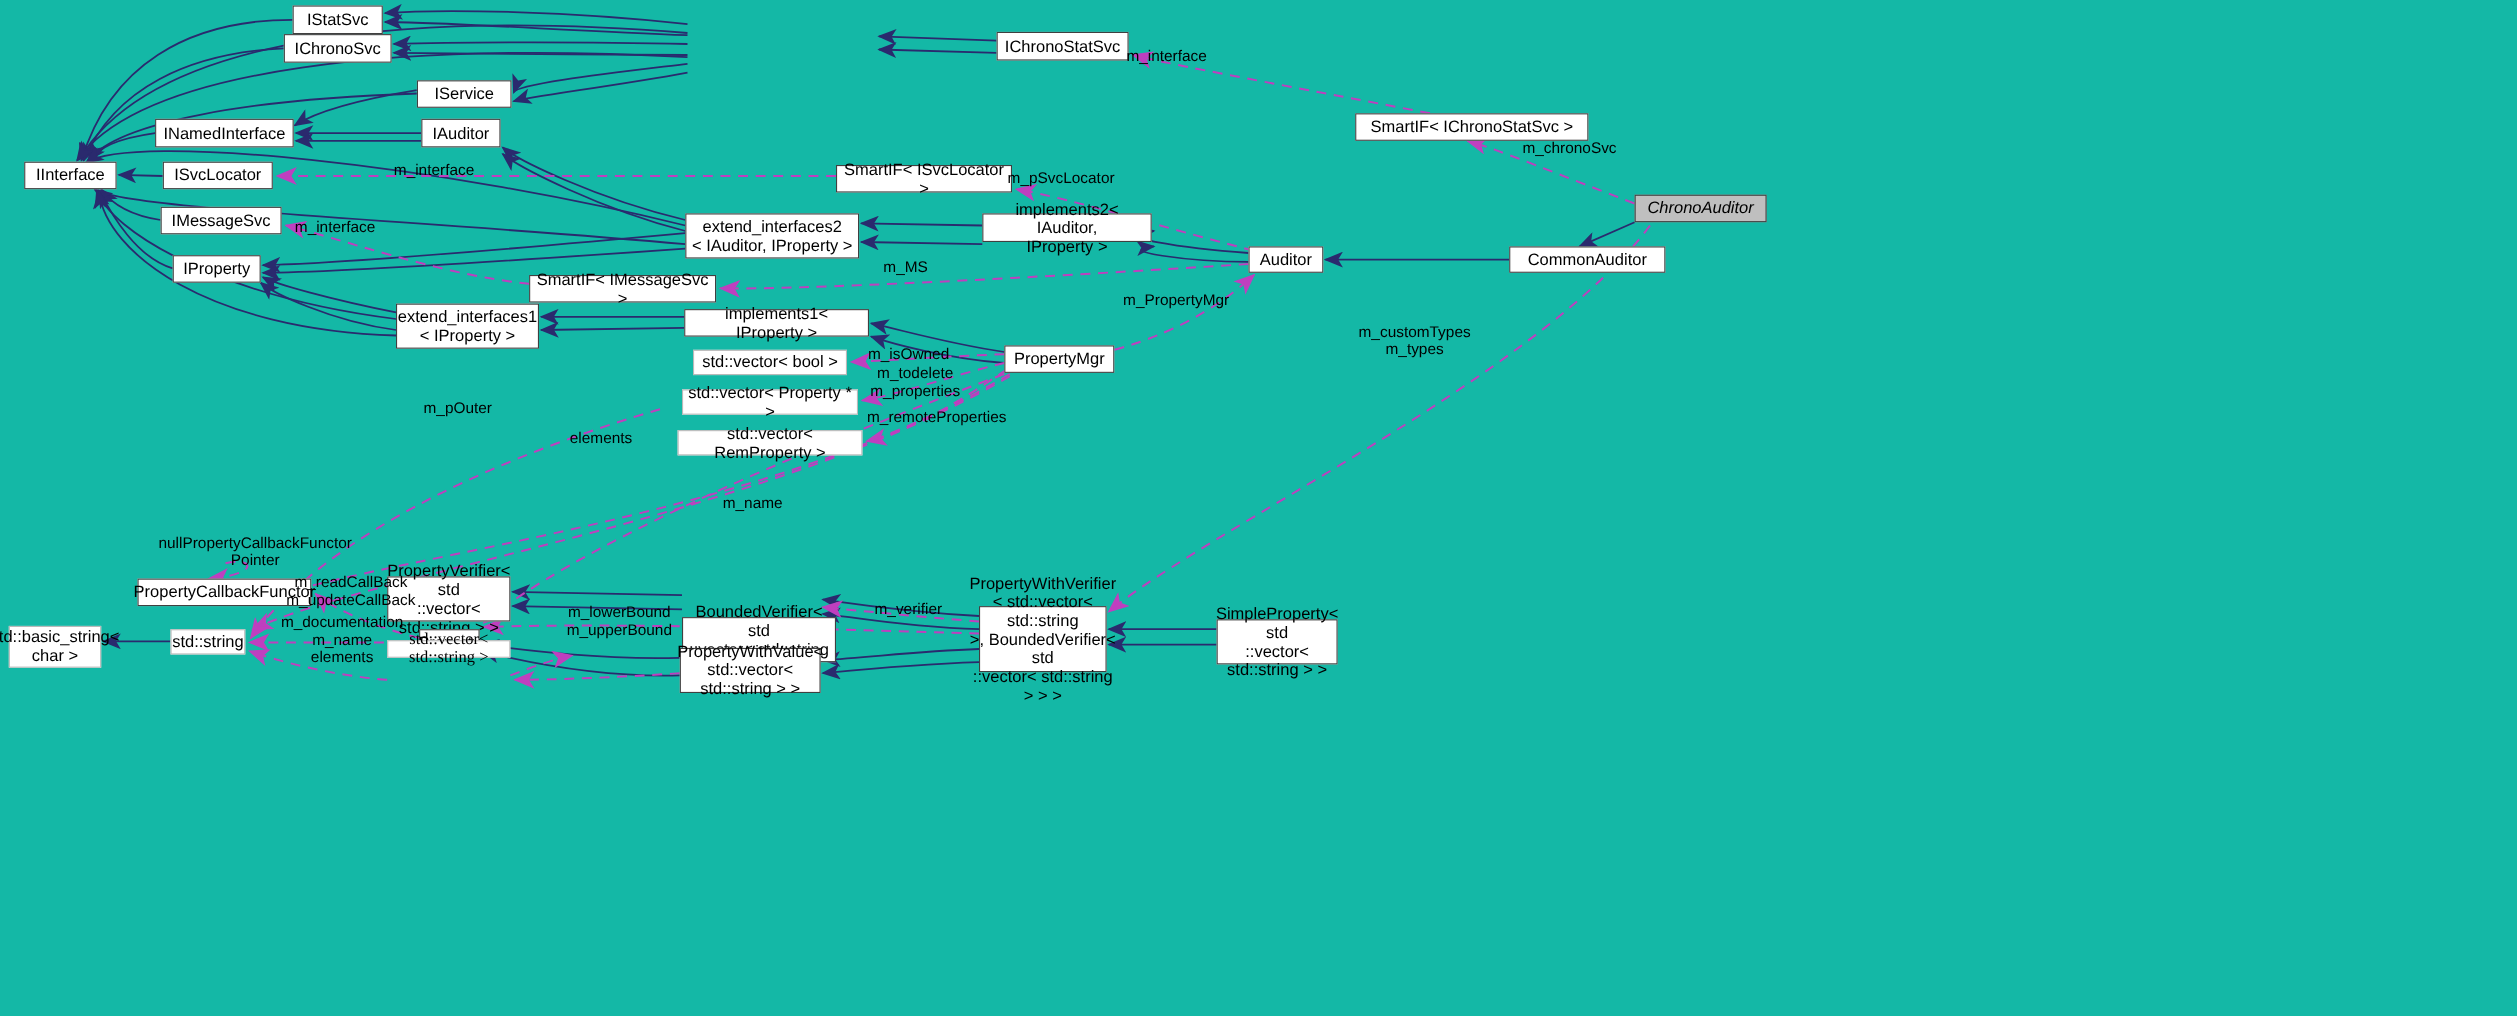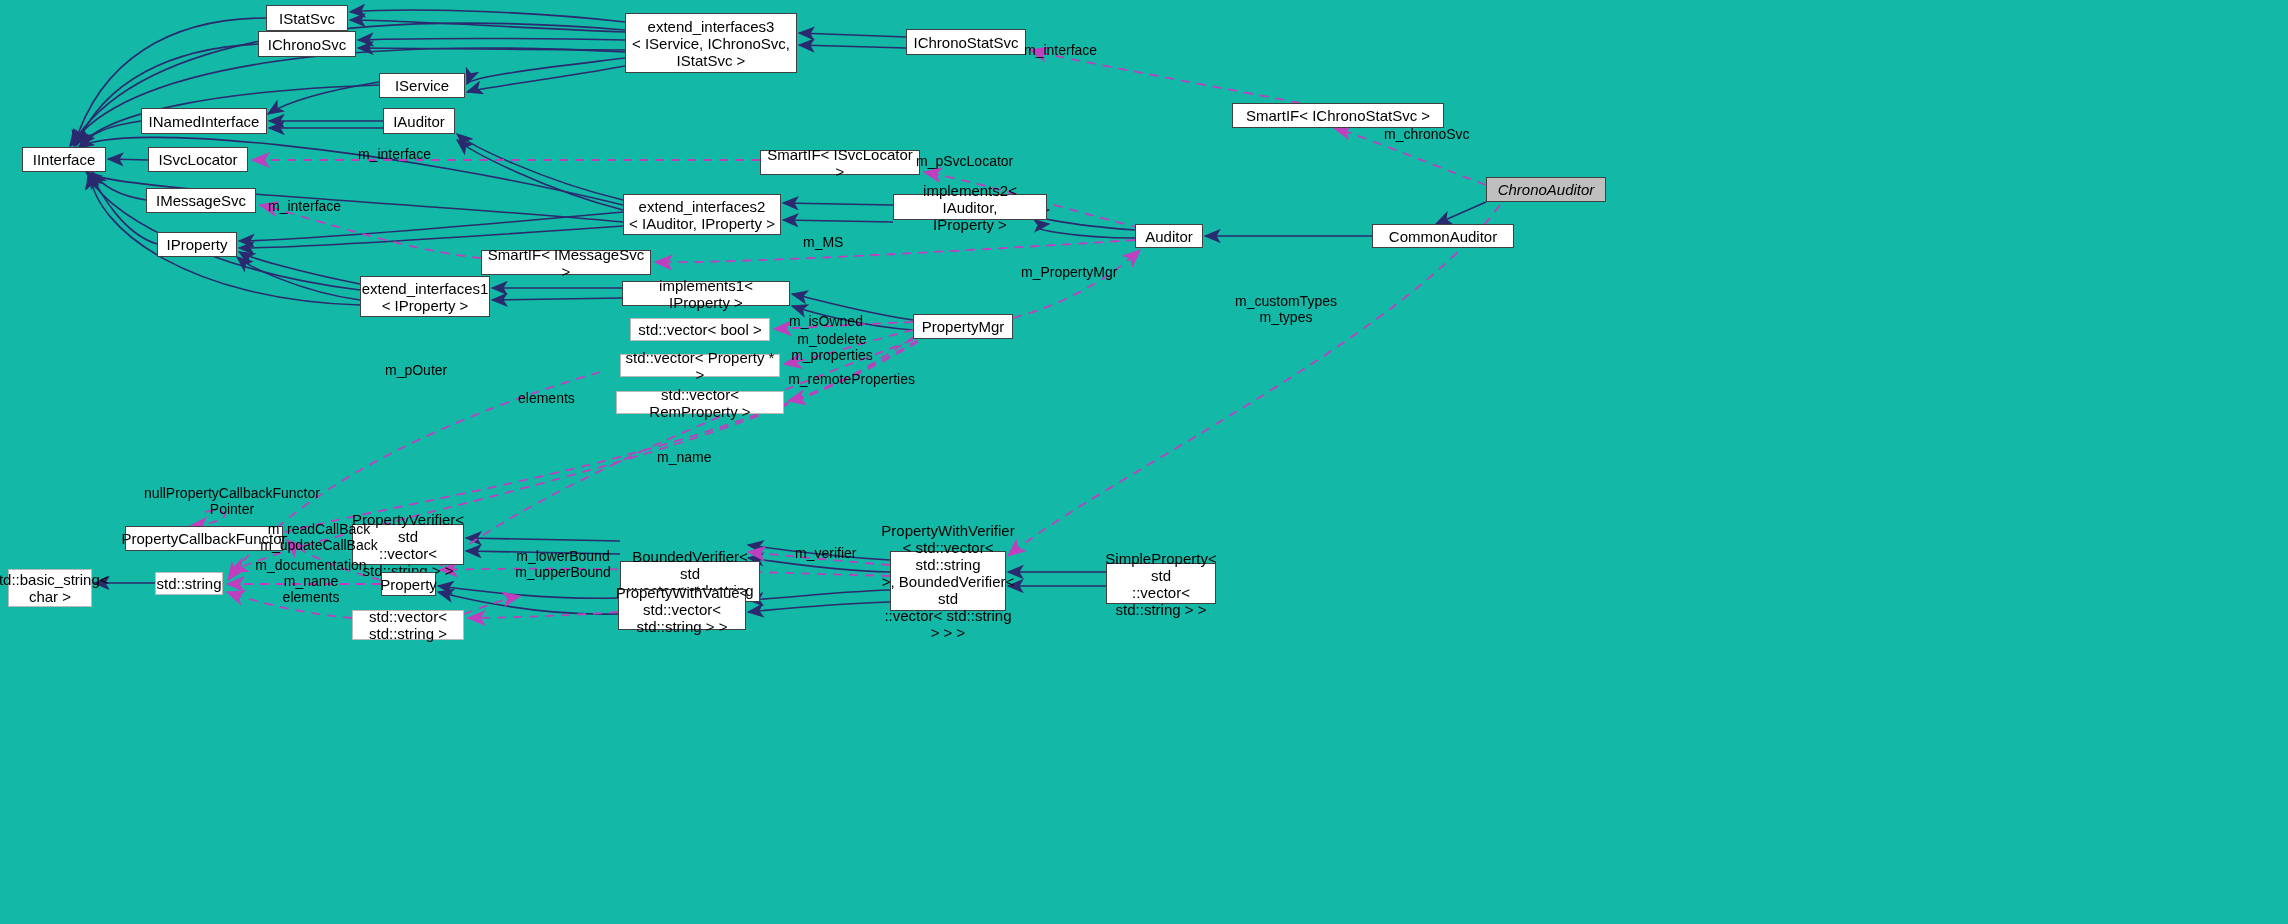--- a/index.html
+++ b/index.html
@@ -148,23 +148,20 @@
       <path d="M618 612 C 560 616, 500 618, 468 618"></path>
 
       <path d="M890 576 C 760 572, 560 566, 440 570"></path>
 
       <path d="M913 340 C 700 420, 520 500, 440 566"></path>
     </g>
   </svg>
 
 <div class="node" style="left: 266px; top: 5px; width: 82px; height: 26px;">IStatSvc</div>
     <div class="node" style="left: 258px; top: 31px; width: 98px; height: 26px;">IChronoSvc</div>
-    <div class="node" style="left: 625px; top: 13px; width: 172px; height: 60px;">extend_interfaces3
-&lt; IService, IChronoSvc,
-IStatSvc &gt;</div>
     <div class="node" style="left: 906px; top: 29px; width: 120px; height: 26px;">IChronoStatSvc</div>
     <div class="node" style="left: 379px; top: 73px; width: 86px; height: 25px;">IService</div>
     <div class="node" style="left: 1232px; top: 103px; width: 212px; height: 25px;">SmartIF&lt; IChronoStatSvc &gt;</div>
     <div class="node" style="left: 141px; top: 108px; width: 126px; height: 26px;">INamedInterface</div>
     <div class="node" style="left: 383px; top: 108px; width: 72px; height: 26px;">IAuditor</div>
     <div class="node" style="left: 22px; top: 147px; width: 84px; height: 25px;">IInterface</div>
     <div class="node" style="left: 148px; top: 147px; width: 100px; height: 25px;">ISvcLocator</div>
     <div class="node" style="left: 760px; top: 150px; width: 160px; height: 25px;">SmartIF&lt; ISvcLocator &gt;</div>
     <div class="node highlight" style="left: 1486px; top: 177px; width: 120px; height: 25px; font-style: italic;">ChronoAuditor</div>
     <div class="node" style="left: 146px; top: 188px; width: 110px; height: 25px;">IMessageSvc</div>
@@ -193,21 +190,21 @@
 &gt;, BoundedVerifier&lt; std
 ::vector&lt; std::string &gt; &gt; &gt;</div>
     <div class="node" style="left: 1106px; top: 563px; width: 110px; height: 41px;">SimpleProperty&lt; std
 ::vector&lt; std::string &gt; &gt;</div>
     <div class="node grey-border" style="left: 8px; top: 569px; width: 84px; height: 38px;">std::basic_string&lt;
 char &gt;</div>
     <div class="node grey-border" style="left: 155px; top: 572px; width: 68px; height: 23px;">std::string</div>
     <div class="node" style="left: 381px; top: 572px; width: 55px; height: 24px;">Property</div>
     <div class="node" style="left: 618px; top: 589px; width: 128px; height: 41px;">PropertyWithValue&lt;
 std::vector&lt; std::string &gt; &gt;</div>
-    <div class="node grey-border" style="left: 352px; top: 610px; width: 112px; height: 30px;">std::vector&lt; std::string &gt;</div>
+    <div class="node grey-border" style="left: 352px; top: 582px; width: 112px; height: 16px; font-family: Liberation Serif, serif;">std::vector&lt; std::string &gt;</div>
     <div class="edge-label" style="left: 1024px; top: 42px; width: 90px; text-align: left;">m_interface</div>
     <div class="edge-label" style="left: 1384px; top: 126px; width: 100px; text-align: left;">m_chronoSvc</div>
     <div class="edge-label" style="left: 358px; top: 146px; width: 90px; text-align: left;">m_interface</div>
     <div class="edge-label" style="left: 916px; top: 153px; width: 110px; text-align: left;">m_pSvcLocator</div>
     <div class="edge-label" style="left: 268px; top: 198px; width: 90px; text-align: left;">m_interface</div>
     <div class="edge-label" style="left: 803px; top: 234px; width: 50px; text-align: left;">m_MS</div>
     <div class="edge-label" style="left: 1021px; top: 264px; width: 112px; text-align: left;">m_PropertyMgr</div>
     <div class="edge-label" style="left: 1231px; top: 293px; width: 110px; text-align: center;">m_customTypes
 m_types</div>
     <div class="edge-label" style="left: 789px; top: 313px; width: 86px; text-align: left;">m_isOwned</div>

